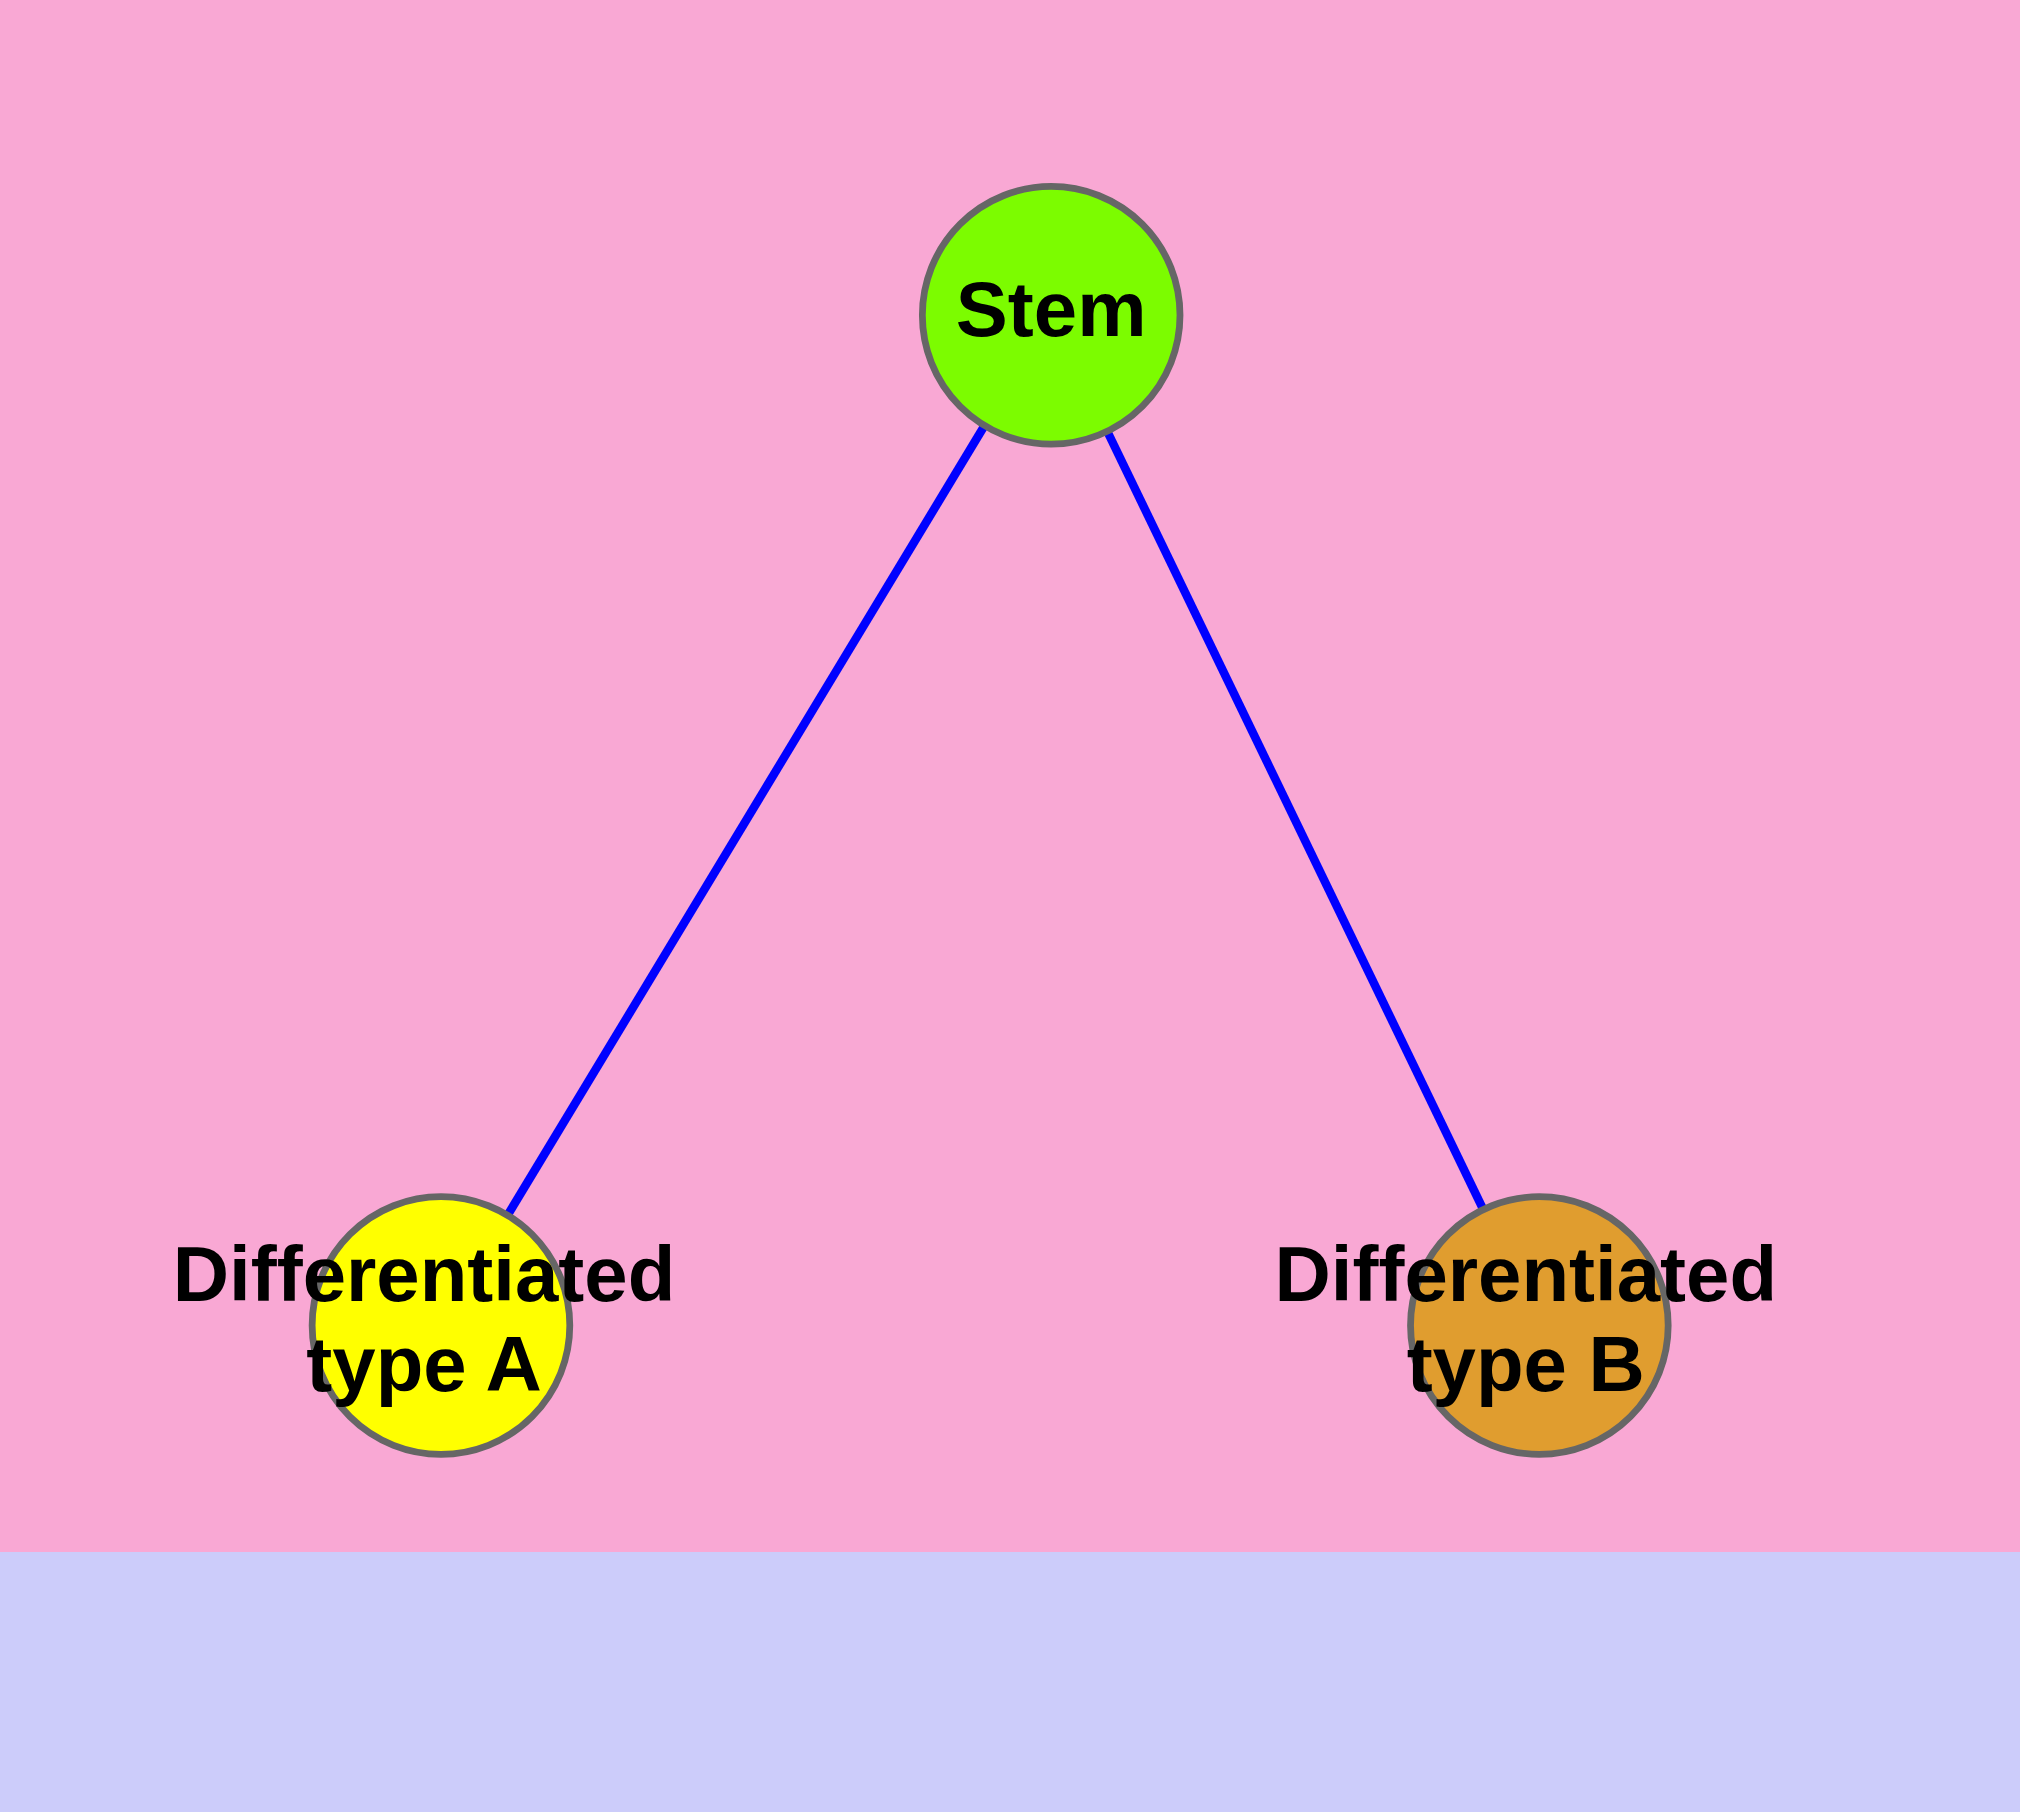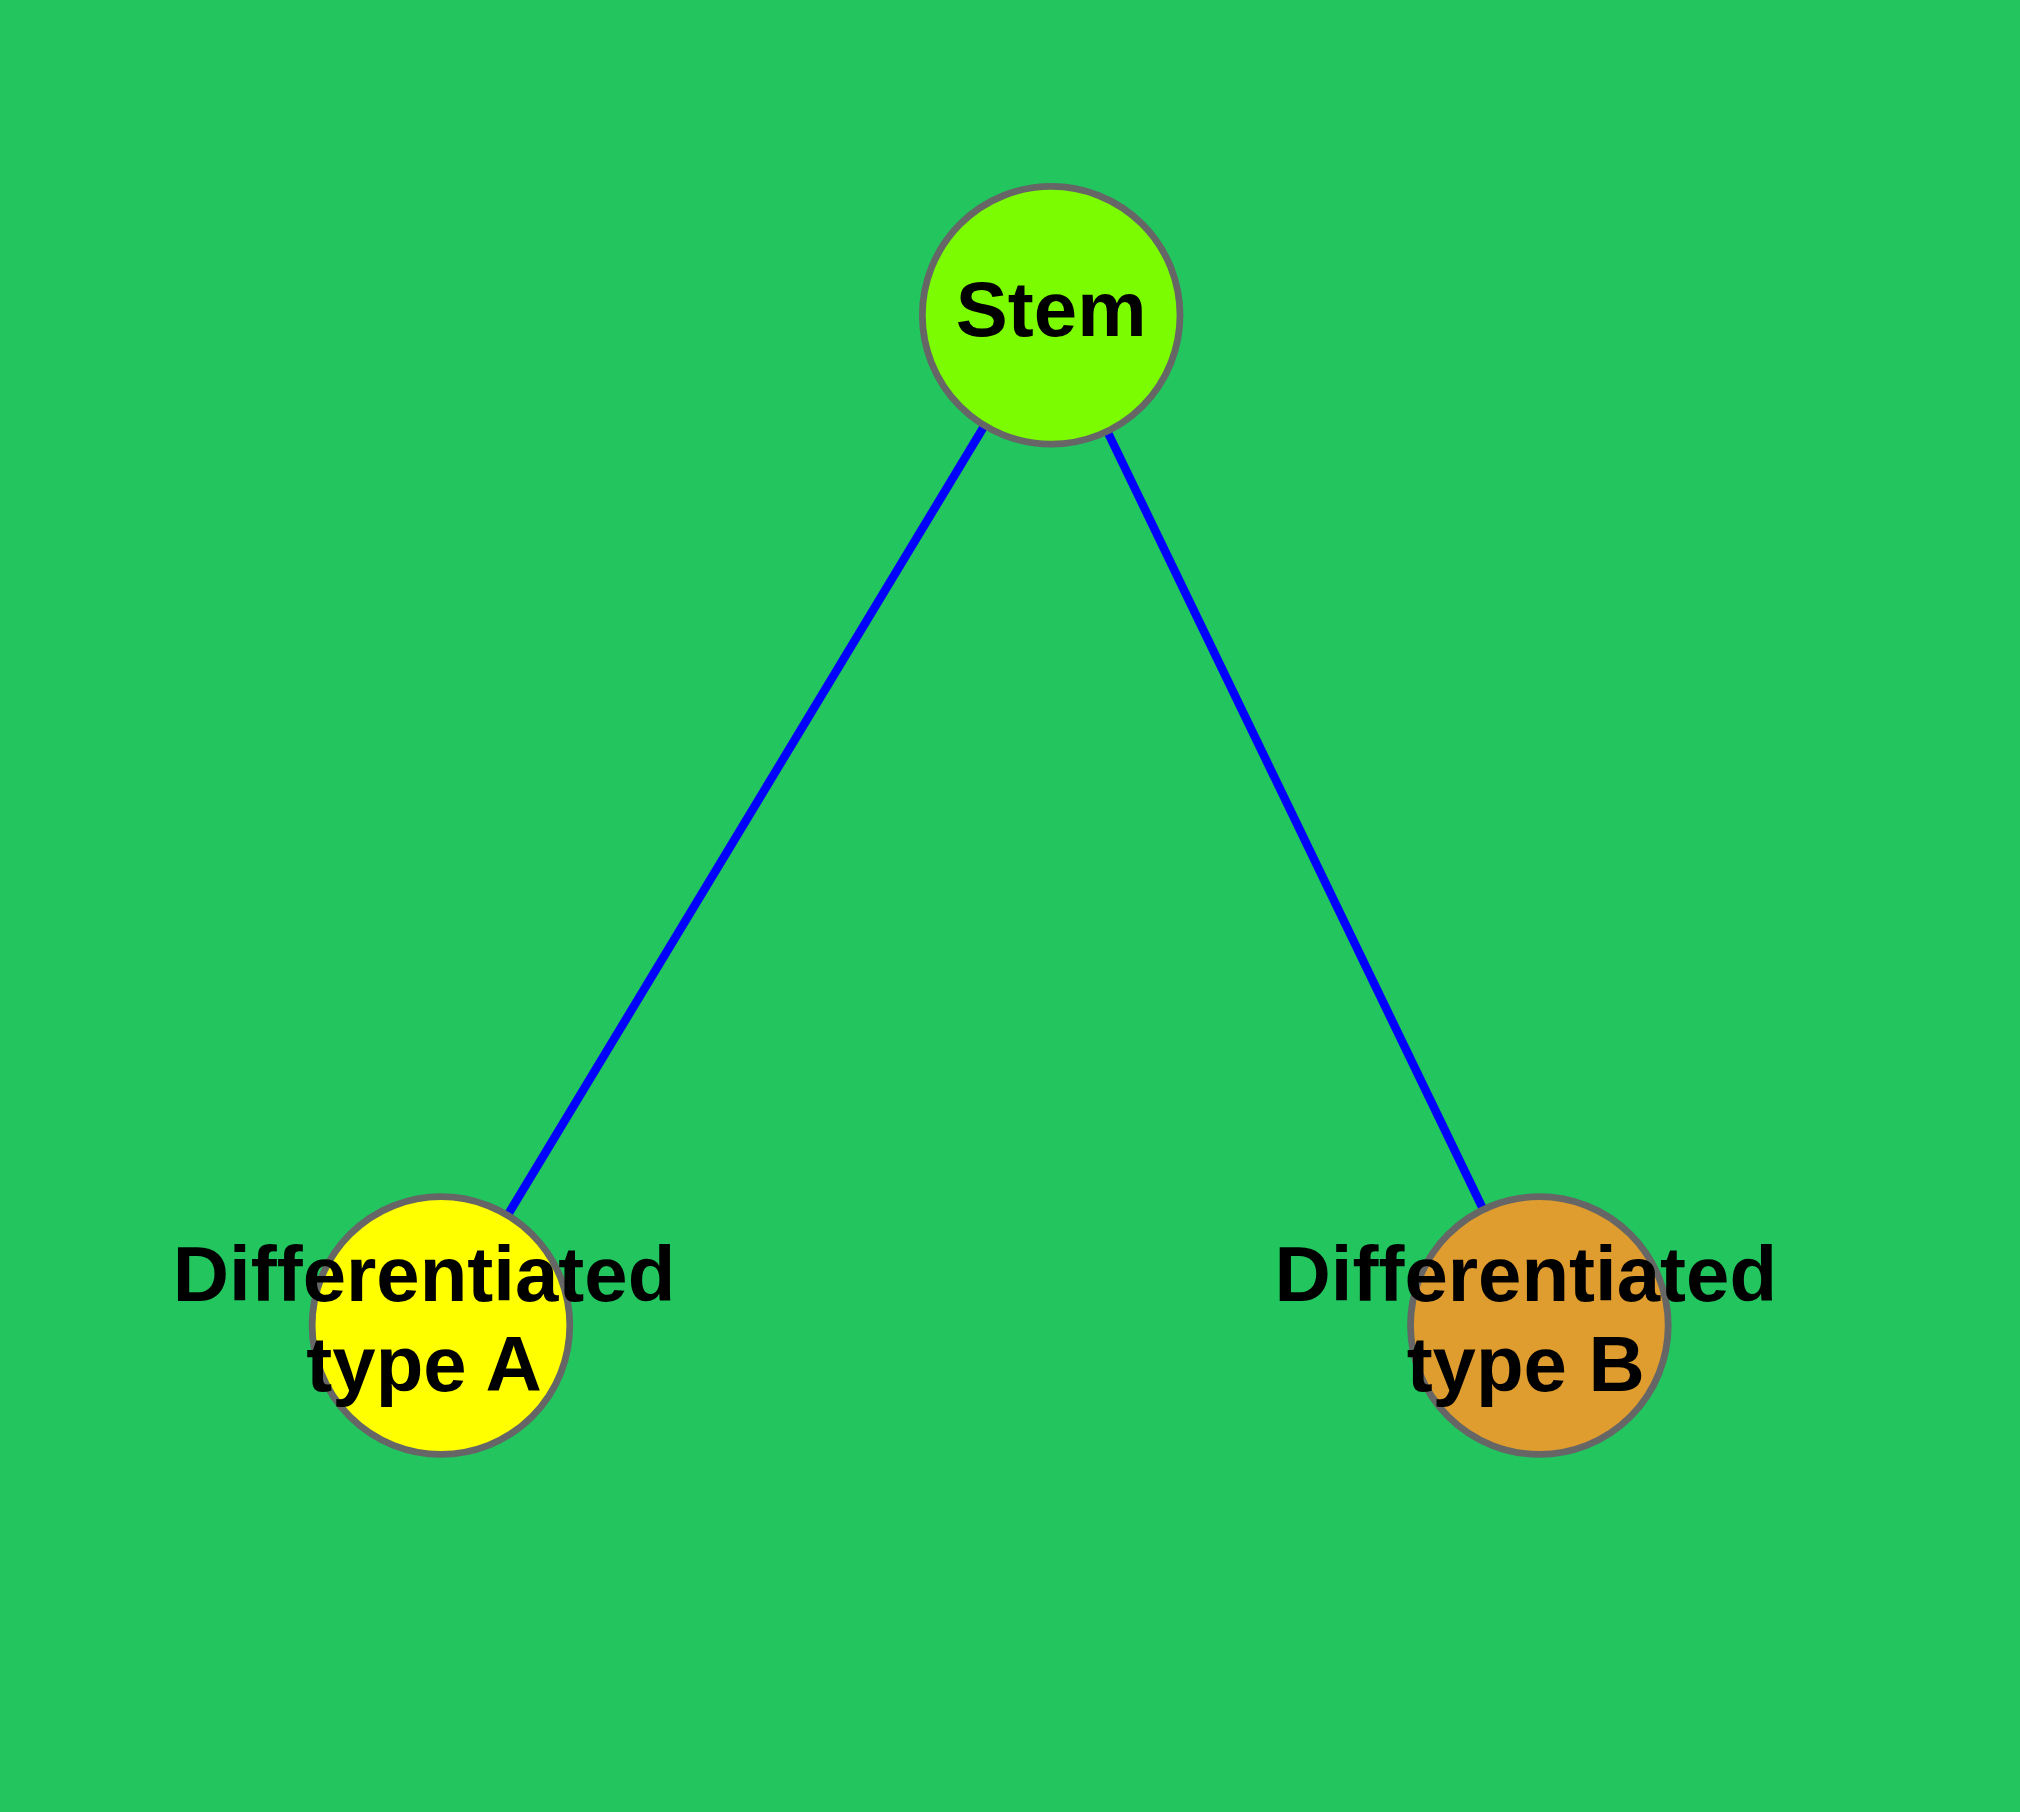--- a/index.html
+++ b/index.html
@@ -39,21 +39,21 @@
     fill: none;
   }
   .node-circle {
     stroke: #666666;
     stroke-width: 8;
   }
 </style>
 </head>
 <body>
 
-<div id="stage" style="width: 2021px; height: 1812px; background: #22c55e;">
+<div id="stage" style="width: 2021px; height: 1552px; background: #f9a8d4;">
   <svg id="graph-svg" viewBox="0 0 2384 2138" xmlns="http://www.w3.org/2000/svg" style="width: 2021px; height: 1812px;">
 
     <g>
       <line class="edge-line" x1="1161.4117502448937" y1="502.10721348345385" x2="598.5882497551063" y2="1433.8927865165463" stroke="#0000ff" stroke-width="10"></line>
       <line class="edge-line" x1="1306.1332265327658" y1="508.8590382414179" x2="1749.8667734672342" y2="1427.140961758582" stroke="#0000ff" stroke-width="10"></line>
     </g>
 
     <g>
 
       <g>

